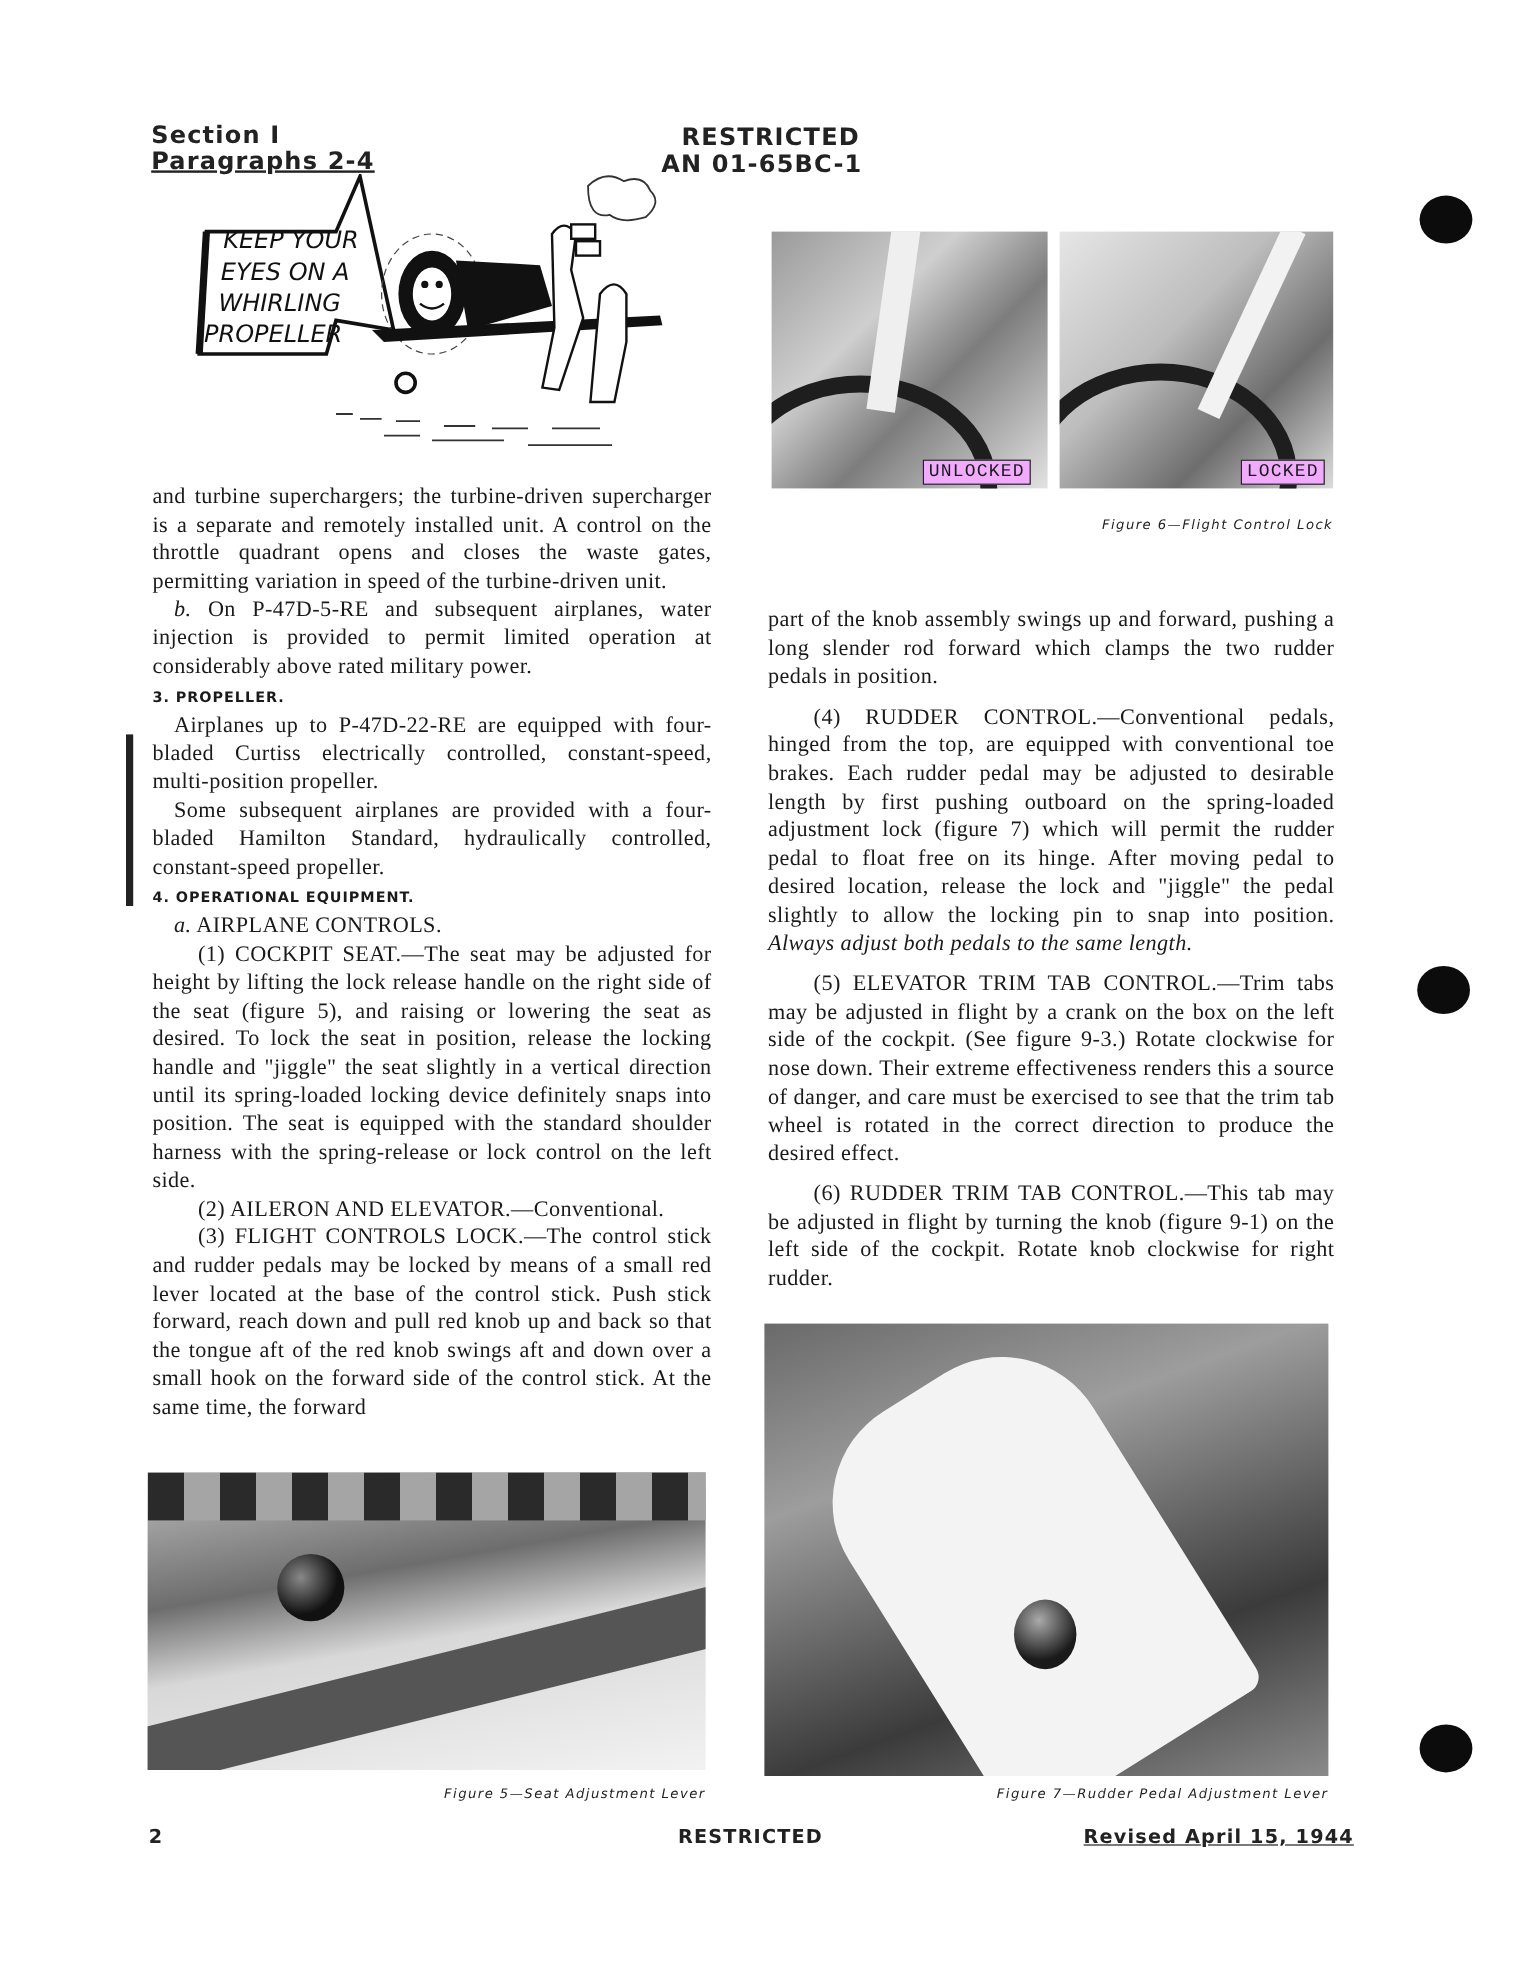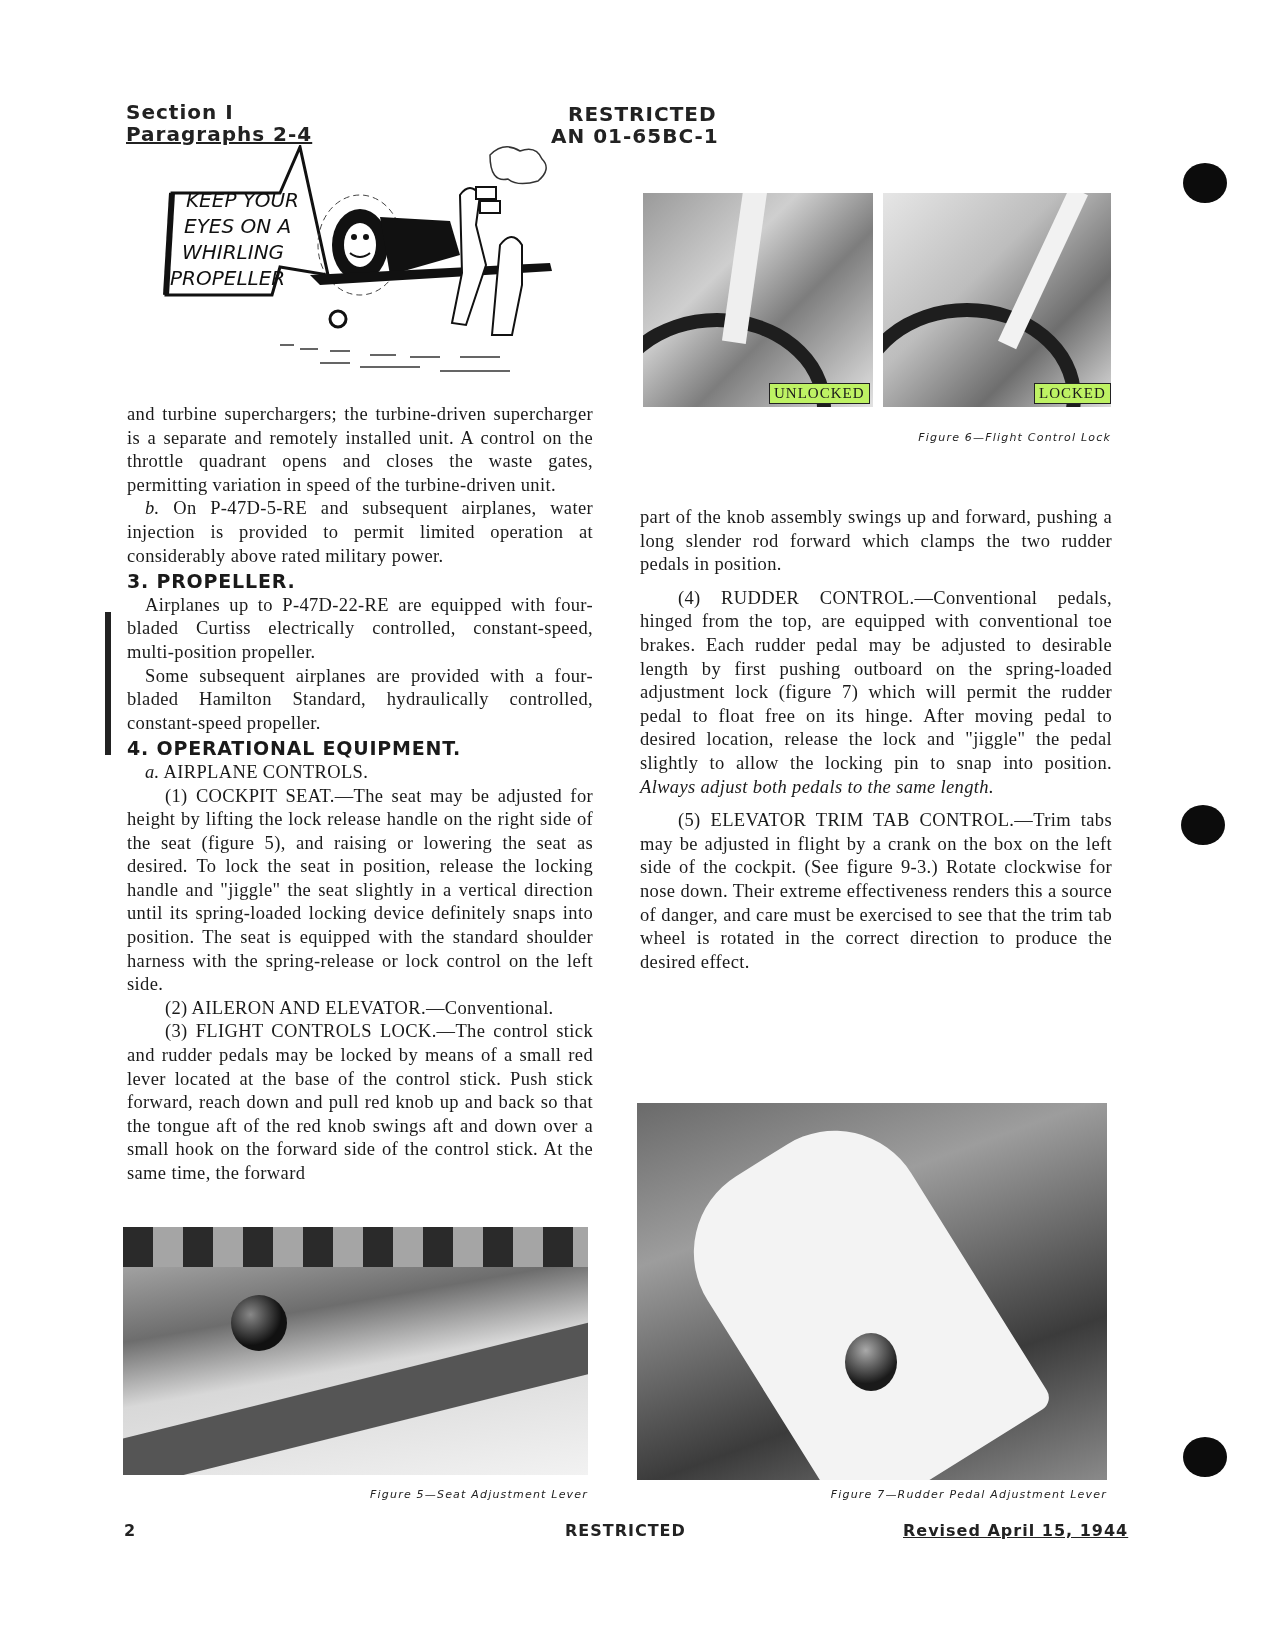--- a/index.html
+++ b/index.html
@@ -5,28 +5,28 @@
   html, body { margin:0; padding:0; background:#ffffff; }
   body { width:1274px; height:1647px; position:relative; overflow:hidden; color:#1a1a1a;
          font-family:"Liberation Serif", serif; }
   .abs { position:absolute; }
   .hdr { font-family:"DejaVu Sans", sans-serif; font-weight:bold; font-size:20px; letter-spacing:1px; color:#222; line-height:22px; }
   .col { position:absolute; font-size:18.5px; line-height:23.6px; text-align:justify; letter-spacing:0.35px;margin-top:16px; }
   .col p { margin:0; }
   .ind { text-indent:18px; }
   .ind2 { text-indent:38px; }
   .gap { margin-top:10px !important; }
-  .h3 { font-family:"DejaVu Sans", sans-serif; font-weight:bold; font-size:19px; letter-spacing:0.8px; margin:2px 0 0 0 !important; }
+  .h3 { font-family:"DejaVu Sans", sans-serif; font-weight:bold; font-size:12px; letter-spacing:0.8px; margin:2px 0 0 0 !important; }
   .it { font-style:italic; }
   .caption { position:absolute; font-family:"DejaVu Sans", sans-serif; font-style:italic; font-size:11px; letter-spacing:1.2px; color:#222; text-align:right; }
   .foot { position:absolute; font-family:"DejaVu Sans", sans-serif; font-weight:bold; font-size:16px; letter-spacing:1px; color:#222; }
   .photo { position:absolute; overflow:hidden; }
   .hole { position:absolute; width:44px; height:40px; border-radius:50%; background:#0c0c0c; }
   .changebar { position:absolute; left:105px; width:6px; background:#222; }
-  .label-box { position:absolute; background:#bef264; border:1.5px solid #222; font-family:Liberation Serif, serif; font-size:15px; letter-spacing:1px; padding:0 4px; line-height:19px; }
+  .label-box { position:absolute; background:#f0abfc; border:1.5px solid #222; font-family:Liberation Mono, monospace; font-size:15px; letter-spacing:1px; padding:0 4px; line-height:19px; }
 </style>
 </head>
 <body>
 
 <div class="abs hdr" style="left:126px; top:101px;">Section I</div>
 <div class="abs hdr" style="left:126px; top:123px;text-decoration:underline;">Paragraphs 2-4</div>
 <div class="abs hdr" style="left:568px; top:103px;">RESTRICTED</div>
 <div class="abs hdr" style="left:551px; top:125px;">AN 01-65BC-1</div>
 
 <div class="hole" style="left:1183px; top:163px;"></div>
@@ -87,20 +87,21 @@
   <div style="position:absolute; left:-30px; top:110px; width:200px; height:160px; border-radius:50%; border:14px solid #1e1e1e;"></div>
   <div style="position:absolute; left:150px; top:-10px; width:20px; height:170px; background:#f2f2f2; transform:rotate(25deg);"></div>
 </div>
 <div class="label-box" style="left:1034px; top:383px;text-align:center;">LOCKED</div>
 <div class="caption" style="left:643px; top:431px; width:468px;">Figure 6—Flight Control Lock</div>
 
 <div class="col" style="left:640px; top:490px; width:472px;">
   <p>part of the knob assembly swings up and forward, pushing a long slender rod forward which clamps the two rudder pedals in position.</p>
   <p class="ind2 gap"><span>(4) RUDDER CONTROL.—Conventional pedals, hinged from the top, are equipped with conventional toe brakes. Each rudder pedal may be adjusted to desirable length by first pushing outboard on the spring-loaded adjustment lock (figure 7) which will permit the rudder pedal to float free on its hinge. After moving pedal to desired location, release the lock and "jiggle" the pedal slightly to allow the locking pin to snap into position.</span> <span class="it">Always adjust both pedals to the same length.</span></p>
   <p class="ind2 gap">(5) ELEVATOR TRIM TAB CONTROL.—Trim tabs may be adjusted in flight by a crank on the box on the left side of the cockpit. (See figure 9-3.) Rotate clockwise for nose down. Their extreme effectiveness renders this a source of danger, and care must be exercised to see that the trim tab wheel is rotated in the correct direction to produce the desired effect.</p>
+  <p class="ind2 gap">(6) RUDDER TRIM TAB CONTROL.—This tab may be adjusted in flight by turning the knob (figure 9-1) on the left side of the cockpit. Rotate knob clockwise for right rudder.</p>
 </div>
 
 <div class="photo" style="left:123px; top:1227px; width:465px; height:248px; background:linear-gradient(170deg,#bdbdbd 0%,#6d6d6d 35%,#d8d8d8 55%,#f2f2f2 100%);">
   <div style="position:absolute; left:0; top:0; width:465px; height:40px; background:repeating-linear-gradient(90deg,#2a2a2a 0 30px,#a5a5a5 30px 60px);"></div>
   <div style="position:absolute; left:-30px; top:150px; width:560px; height:50px; background:#555; transform:rotate(-14deg);"></div>
   <div style="position:absolute; left:108px; top:68px; width:56px; height:56px; border-radius:50%; background:radial-gradient(circle at 35% 35%,#888,#111 60%);"></div>
 </div>
 <div class="caption" style="left:123px; top:1488px; width:465px;">Figure 5—Seat Adjustment Lever</div>
 
 <div class="photo" style="left:637px; top:1103px; width:470px; height:377px; background:linear-gradient(160deg,#6a6a6a 0%,#9d9d9d 30%,#3b3b3b 70%,#8a8a8a 100%);">

